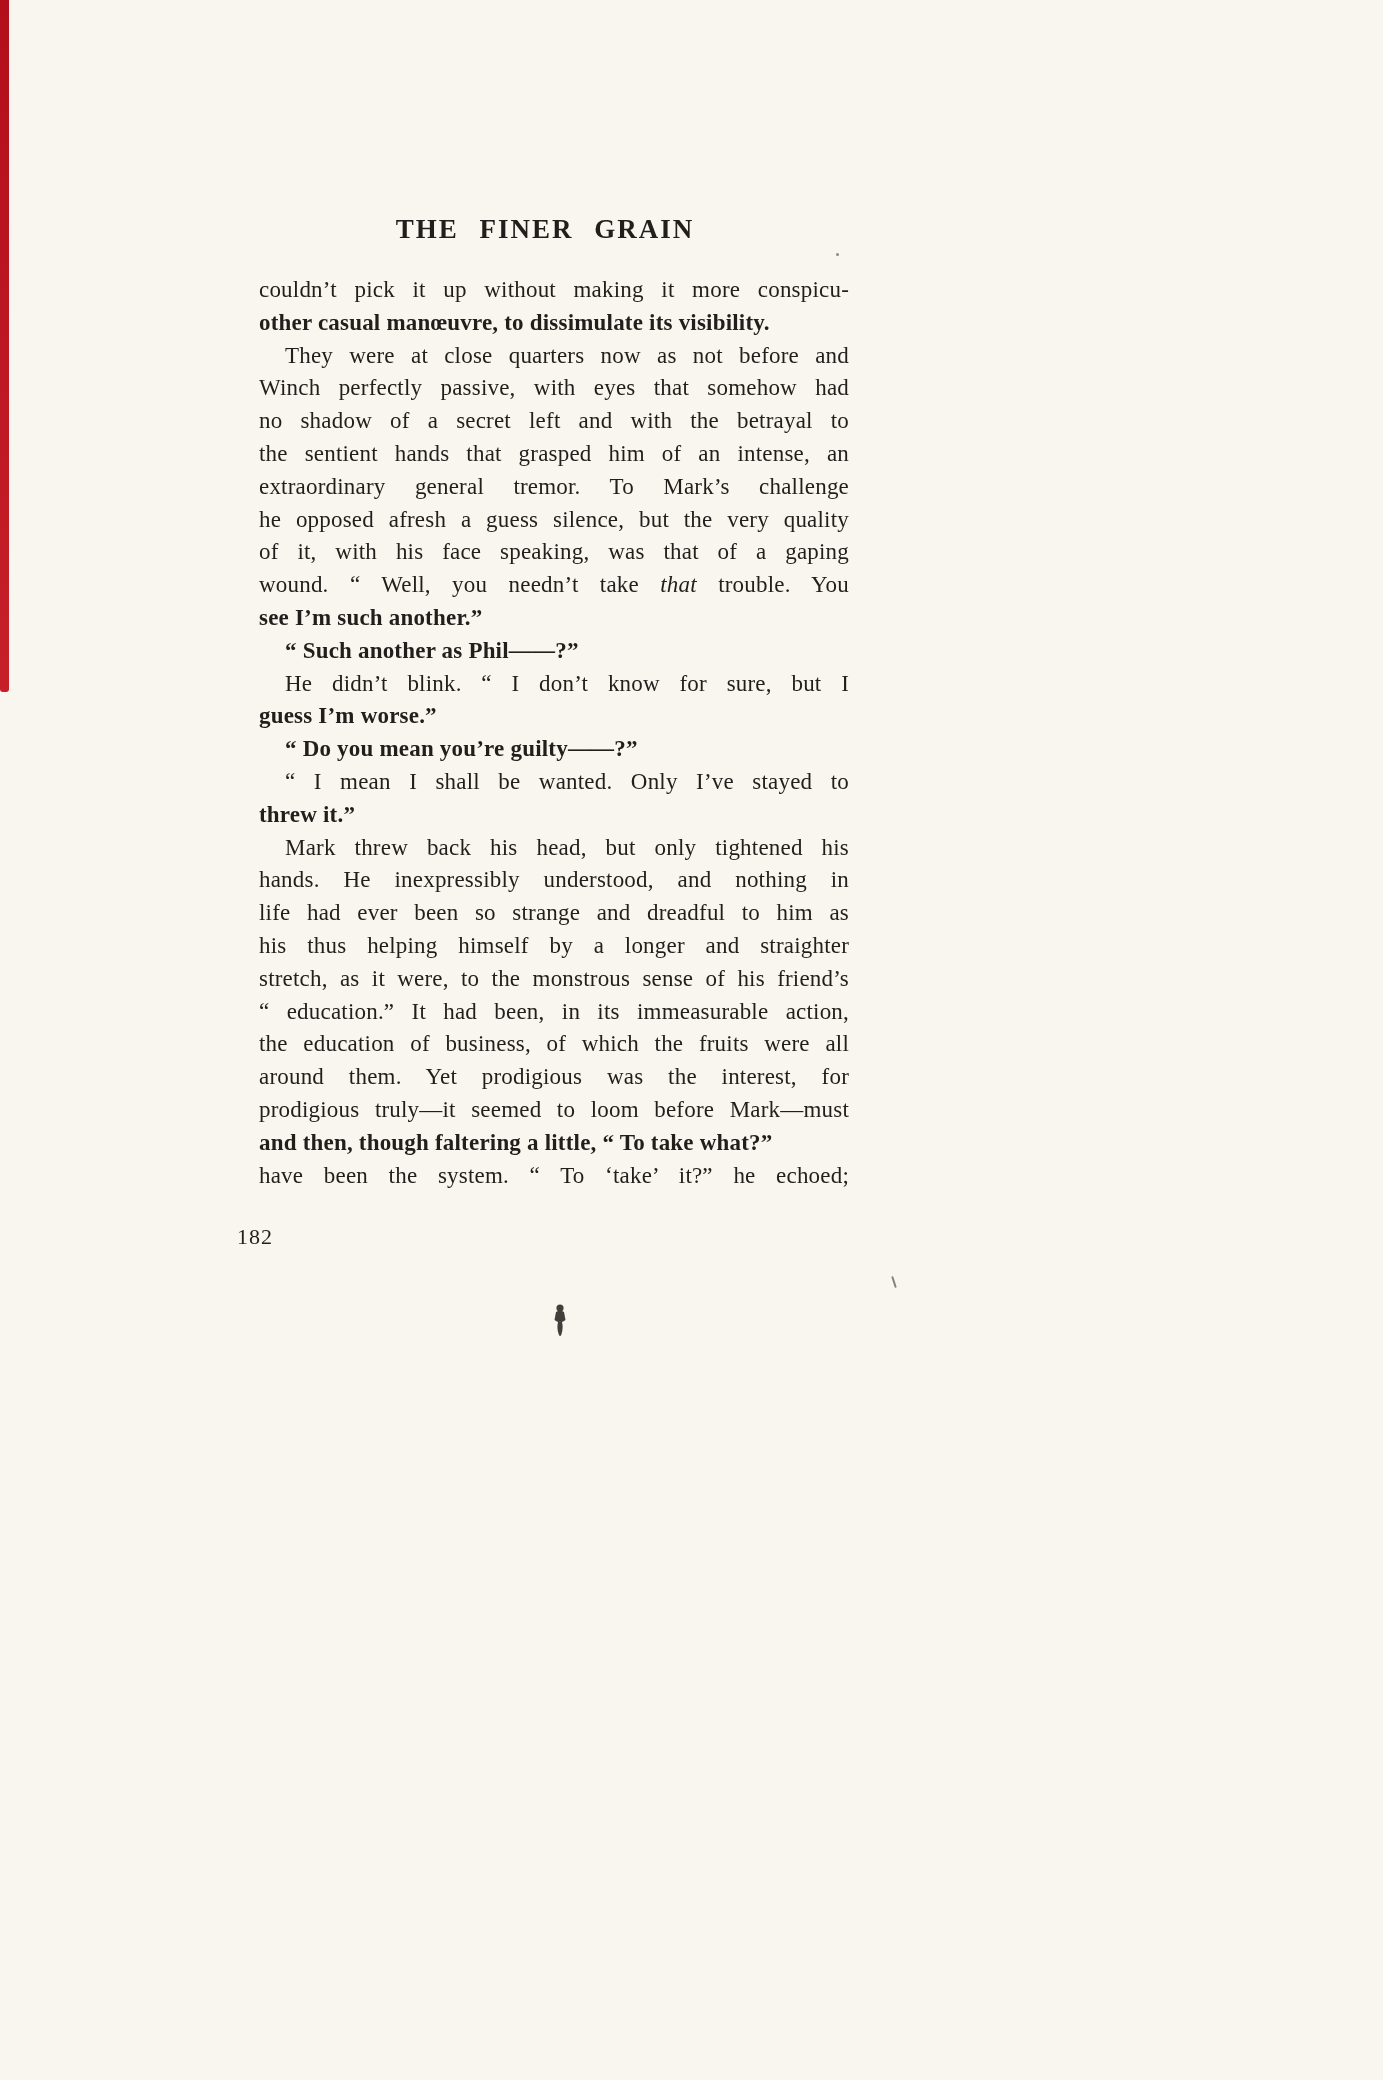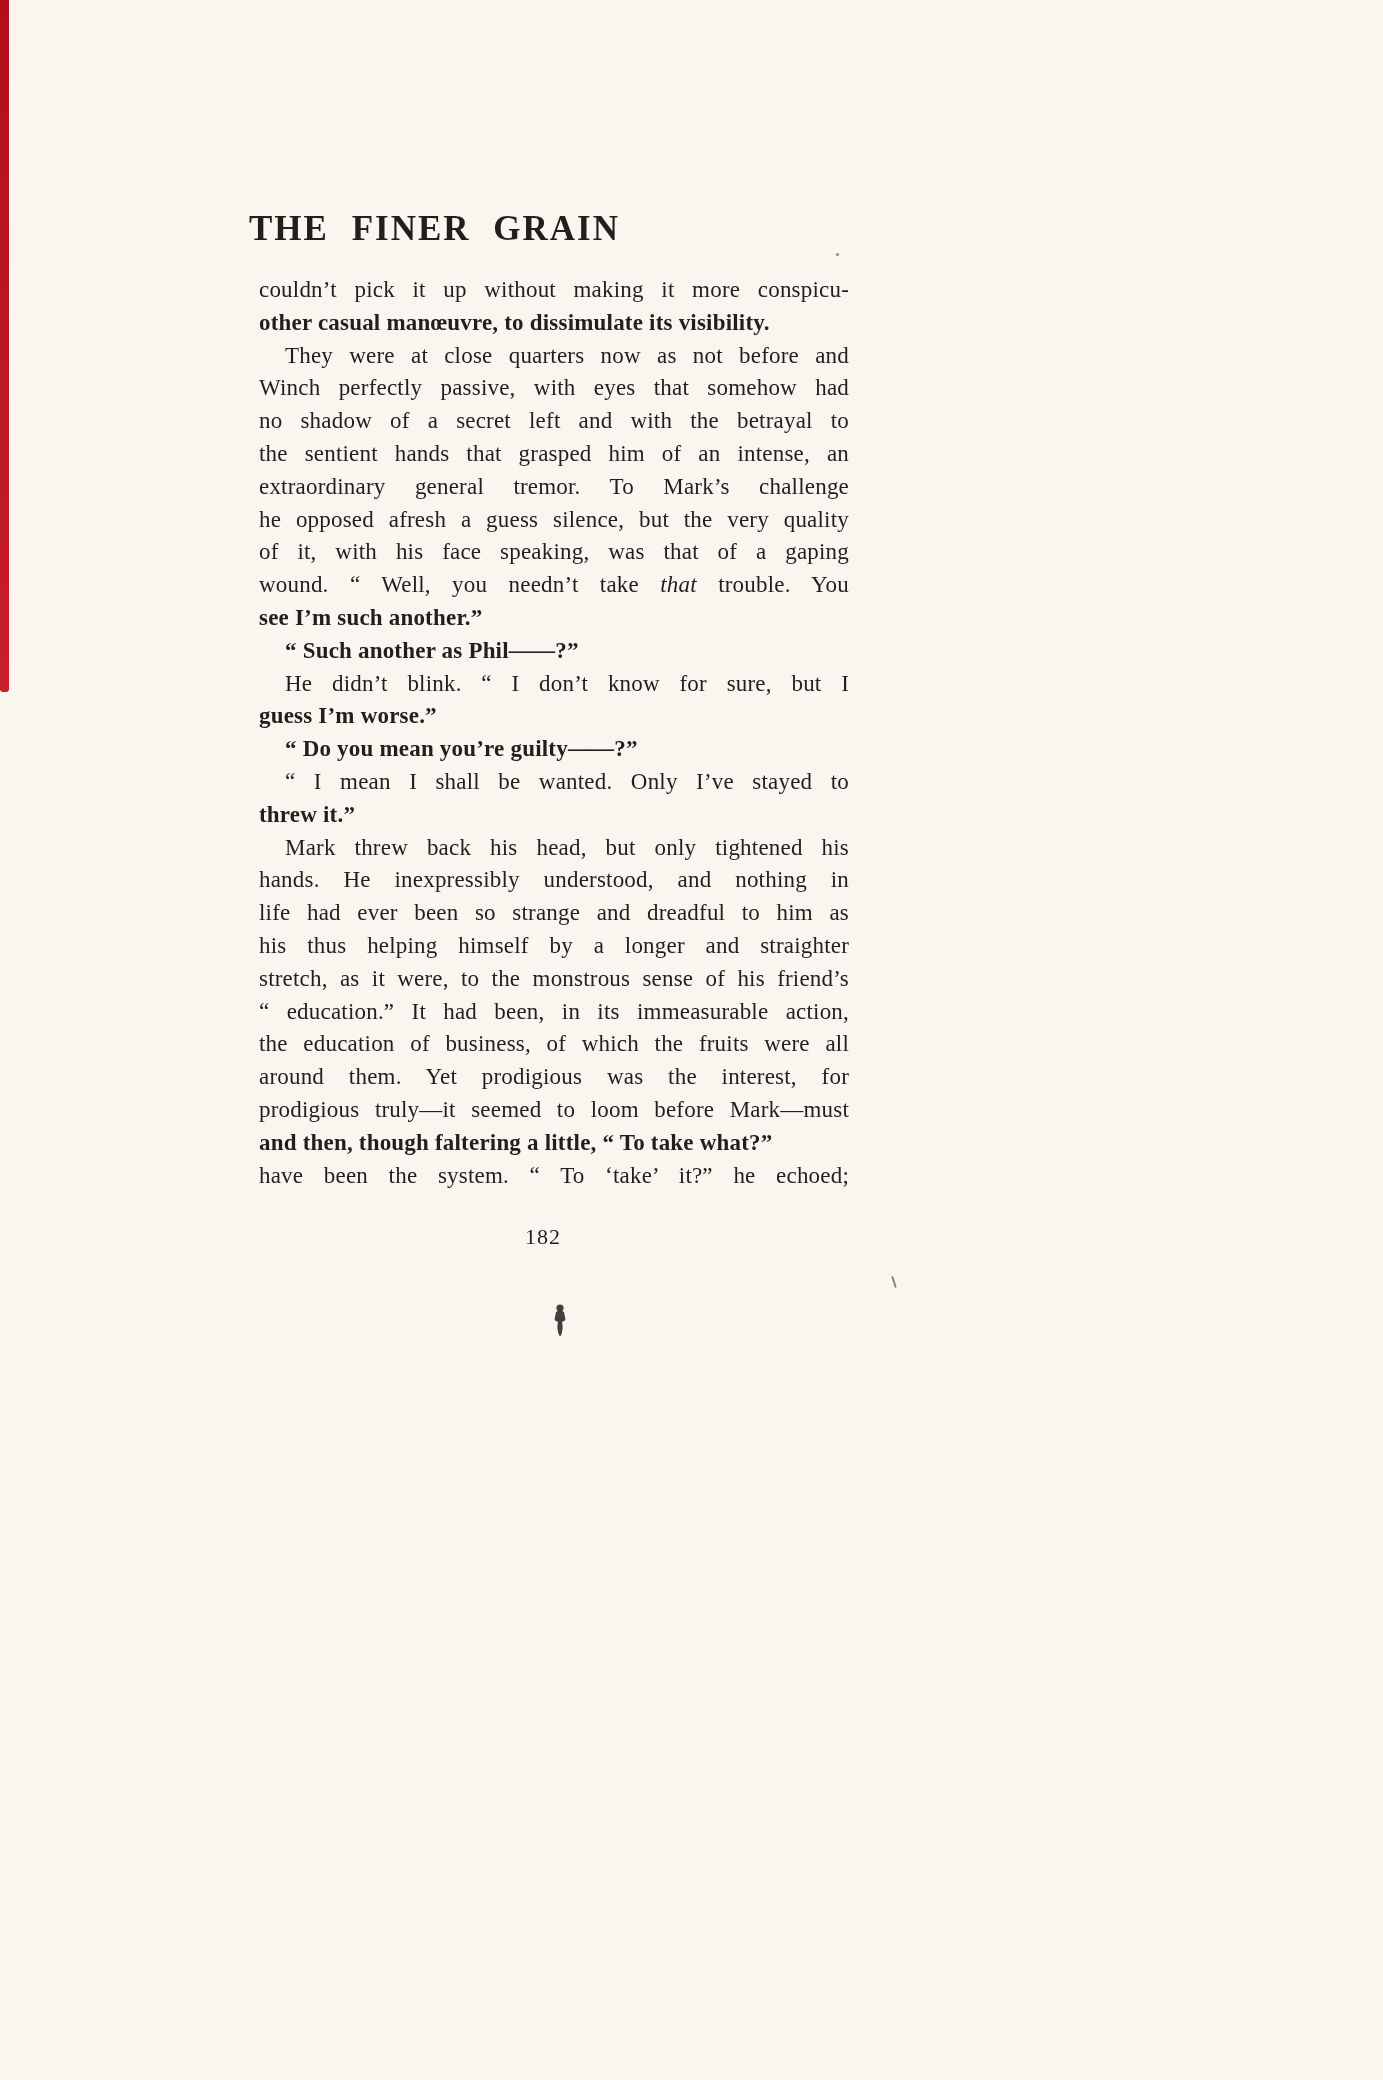--- a/index.html
+++ b/index.html
@@ -15,24 +15,24 @@
   }
   .red-strip {
     position: absolute;
     left: 0; top: 0;
     width: 9px; height: 692px;
     background: linear-gradient(#b10f1b, #c71f2a);
     border-radius: 0 0 3px 3px;
   }
   .page-title {
     position: absolute;
-    left: 249px; top: 212px; width: 612px;
-    text-align: left;
+    left: 239px; top: 212px; width: 612px;
+    text-align: center;
     font-weight: bold;
-    font-size: 35px;
+    font-size: 27px;
     line-height: 34px;
     letter-spacing: 2px;
     word-spacing: 12px;
   }
   .page-body {
     position: absolute;
     left: 237px; top: 274px; width: 612px;
     font-size: 23px;
     letter-spacing: 0.2px;
   }
@@ -42,21 +42,21 @@
     text-align: justify;
     text-align-last: justify;
     white-space: normal;
     margin-left: 22px;
   }
   .page-body .line.last { text-align-last: left; font-weight: bold; }
   .page-body .line.indent { text-indent: 26px; }
   .page-number {
     position: absolute;
     left: 237px; top: 1224px; width: 612px;
-    text-align: center;
+    text-align: left;
     font-size: 22px;
     letter-spacing: 1px;
   }
   .ornament {
     position: absolute;
     left: 549px; top: 1303px;
     width: 22px; height: 36px;
     opacity: 0.9;
   }
   .artifact-tick {

